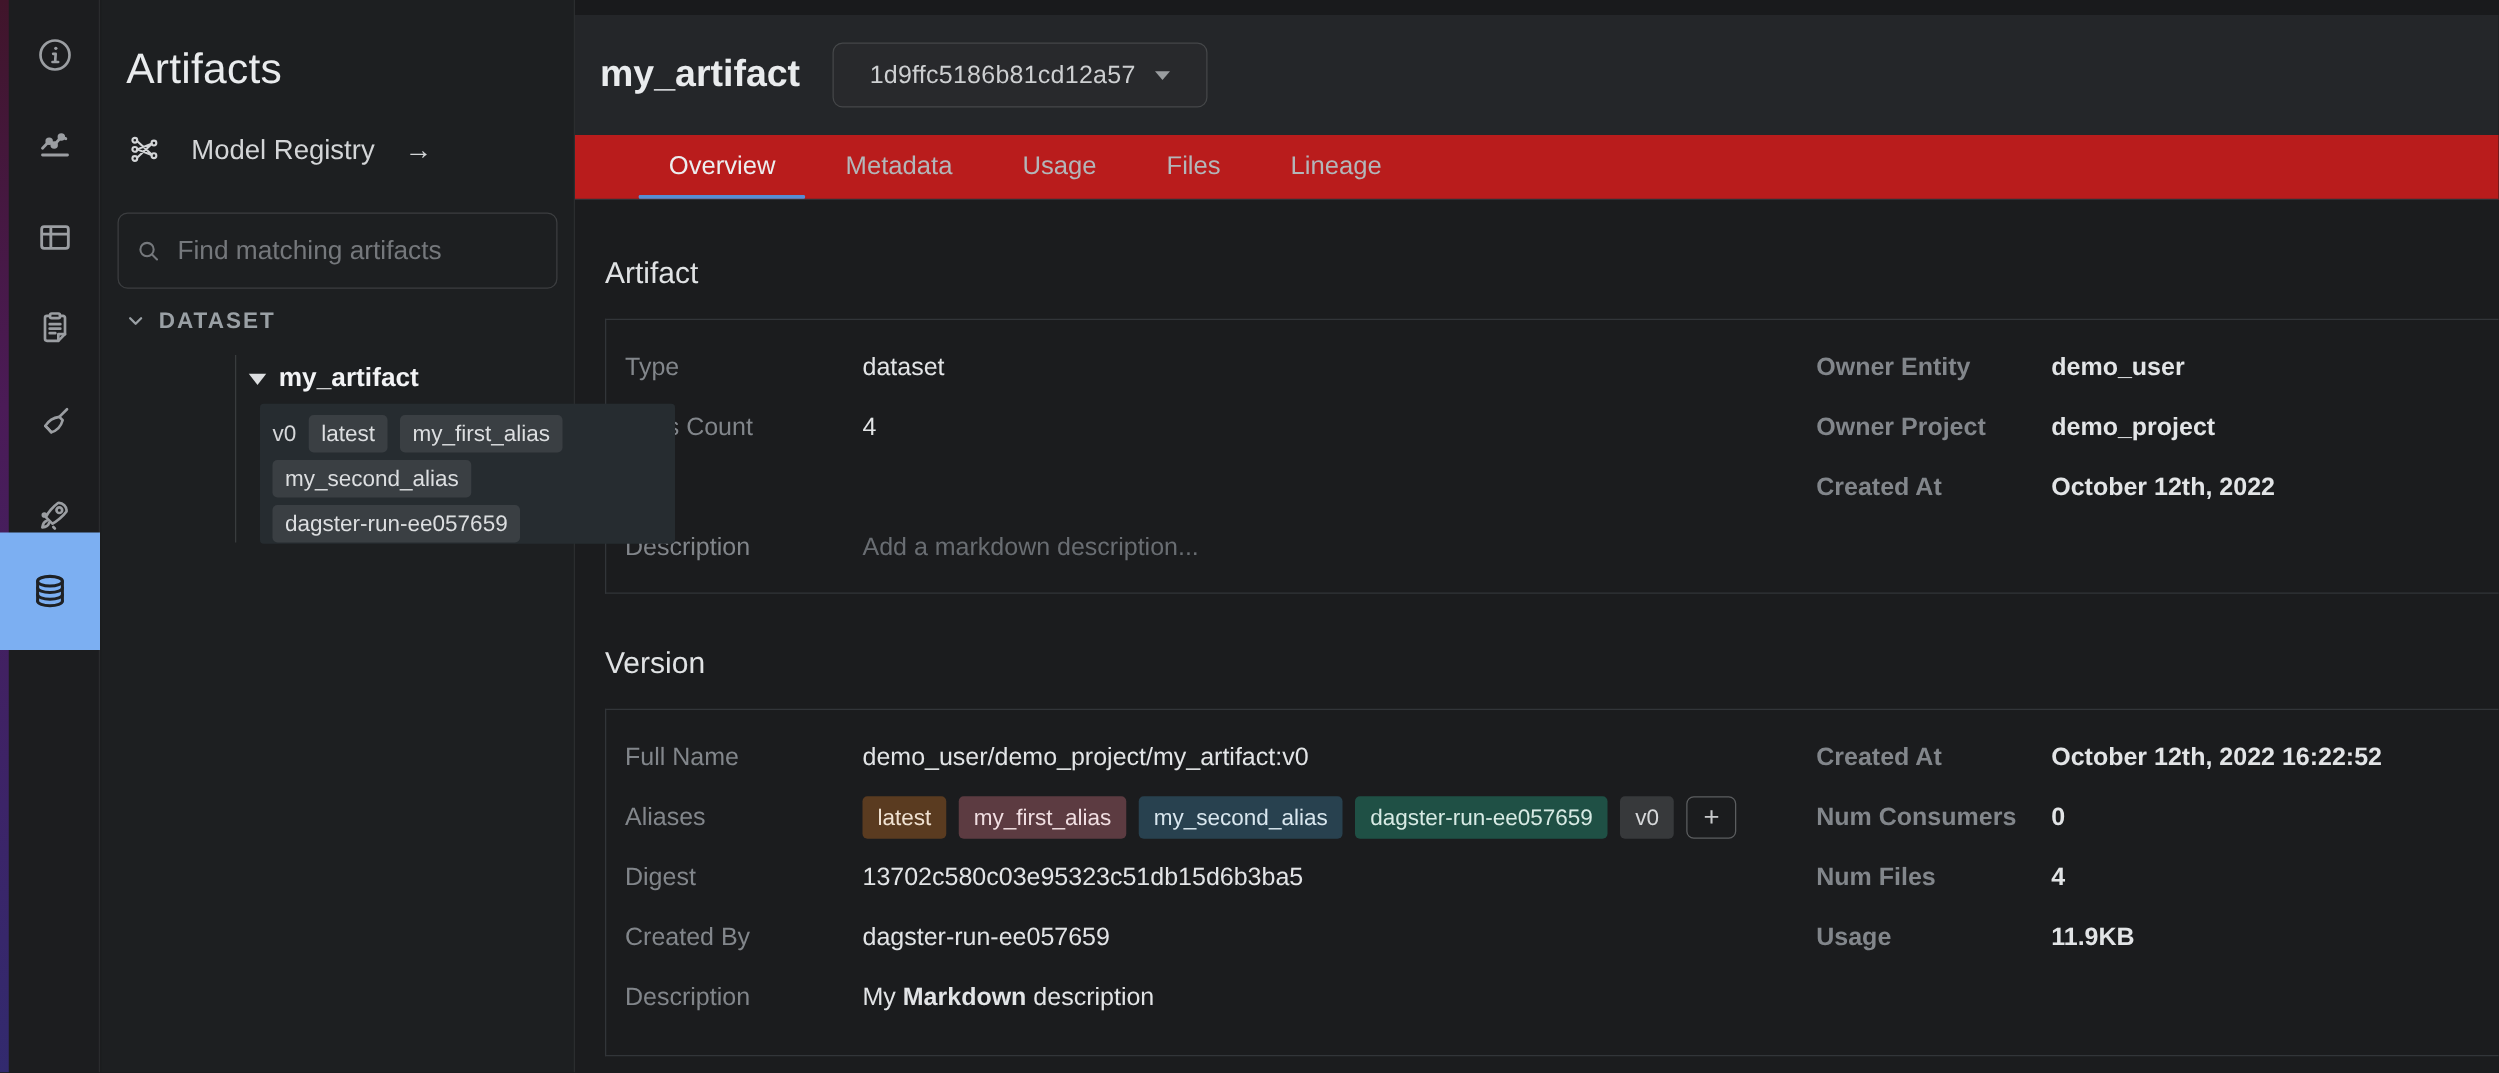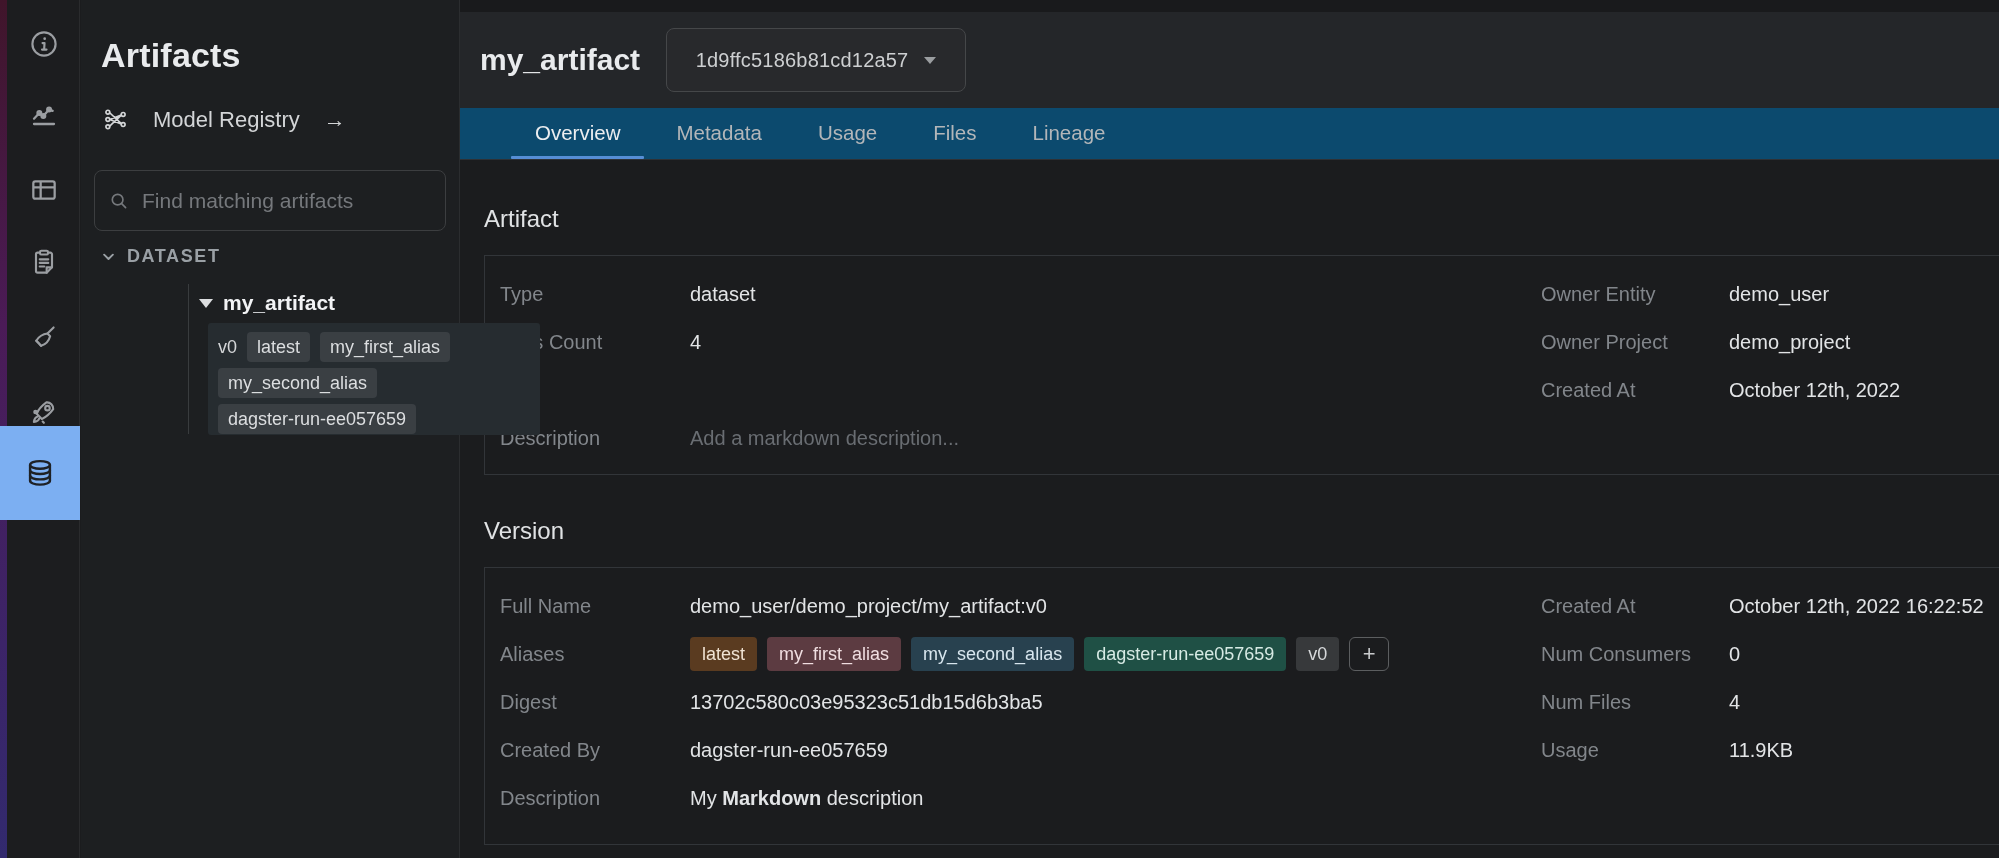--- a/index.html
+++ b/index.html
@@ -17,21 +17,21 @@
   .rail-gradient { position:absolute; left:0; top:0; width:7px; height:858px;
           background:linear-gradient(180deg,#40152a 0%,#4b1b57 38%,#3c2468 75%,#322a6e 100%); }
   .rail-item { position:absolute; left:7px; width:73px; height:64px;
           display:flex; align-items:center; justify-content:center;
           color:#9b9ea2; cursor:pointer; }
   .rail-item.selected { left:0; width:80px; height:94px; background:#7caff2; color:#1e2125; }
 
   
   .sidebar { position:absolute; left:81px; top:0; width:379px; height:858px;
           background:#1d1f21; border-right:1px solid #2b2d2f; z-index:3; }
-  .sb-title { position:absolute; left:20px; top:36px; font-size:34px; font-weight:700;
+  .sb-title { position:absolute; left:20px; top:36px; font-size:34px; font-weight:400;
           color:#e9ebed; letter-spacing:.2px; }
   .sb-registry { position:absolute; left:21px; top:106px; display:flex; align-items:center;
           gap:24px; color:#d3d5d7; font-size:22px; cursor:pointer; }
   .sb-registry .arrow { font-size:22px; }
   .sb-search { position:absolute; left:13px; top:170px; width:352px; height:61px;
           border:1px solid #3c3e40; border-radius:8px; display:flex; align-items:center;
           gap:12px; padding:0 13px; color:#75787c; }
   .sb-search input { flex:1; background:transparent; border:none; outline:none;
           color:#c9cbcd; font-size:21px; font-family:inherit; }
   .sb-search input::placeholder { color:#75787c; opacity:1; }
@@ -50,49 +50,49 @@
   .sb-version .vtext { font-size:18px; color:#d4d6d8; line-height:30px; }
   .sb-badge { background:#3a3f43; border-radius:4px; padding:0 10px; height:30px;
           line-height:30px; font-size:18px; color:#dcdee0; white-space:nowrap; }
 
   
   .main { position:absolute; left:460px; top:0; right:0; height:858px; }
   .window-strip { height:12px; background:#191a1c; }
   .main-header { height:96px; background:#242629; display:flex; align-items:center;
           padding-left:20px; }
   .page-title { font-size:30px; font-weight:700; color:#e9ebed; }
-  .version-dropdown { margin-left:26px; height:64px; min-width:300px; border:1px solid #454749;
+  .version-dropdown { margin-left:26px; height:52px; min-width:300px; border:1px solid #454749;
           border-radius:8px; background:#28292c; display:flex; align-items:center;
           justify-content:center; gap:16px; padding:0 24px; cursor:pointer; }
   .version-dropdown .vd-text { font-size:20px; color:#cdcfd1; letter-spacing:.2px; }
   .version-dropdown .caret { width:0; height:0; border-left:6px solid transparent;
           border-right:6px solid transparent; border-top:7px solid #9a9da0; }
 
-  .tabbar { height:52px; background:#0c4a6e; border-bottom:1px solid #2e3135;
+  .tabbar { height:52px; background:#b91c1c; border-bottom:1px solid #2e3135;
           display:flex; padding-left:51px; gap:8px; }
   .tab { padding:0 24px; line-height:50px; font-size:20.5px; color:#b3b6b9;
           position:relative; cursor:pointer; white-space:nowrap; }
   .tab.active { color:#eceef0; }
   .tab.active::after { content:""; position:absolute; left:0; right:0; bottom:0;
           height:3px; background:#568ed5; border-radius:1px; }
 
   .content { padding-left:24px; position:relative; }
   .section-heading { font-size:24px; color:#e0e2e4; font-weight:400; }
   .h-artifact { margin-top:45px; }
   .h-version  { margin-top:42px; }
 
   .panel { margin-top:22px; border:1px solid #323539; border-right:none;
           padding:14px 0 12px 0; position:relative; }
   .panel.version-panel { padding-bottom:22px; }
   .prow { height:48px; display:flex; align-items:center; padding-left:15px; }
   .prow .plabel { width:190px; flex:none; font-size:20px; color:#82868b; }
   .prow .pvalue { font-size:20px; color:#e2e4e6; }
   .prow .pvalue.placeholder { color:#696d72; cursor:text; }
   .prow.spacer { height:48px; }
-  .rightcol { position:absolute; left:1056px; top:14px; }
+  .rightcol { position:absolute; left:968px; top:14px;font-weight:bold; }
   .rightcol .prow { padding-left:0; }
   .rightcol .plabel { width:188px; }
   a.link, .link { color:#4c9df0; text-decoration:none; cursor:pointer; }
 
   .alias-row { display:flex; align-items:center; gap:10px; }
   .chip { height:34px; line-height:34px; border-radius:4px; padding:0 12px;
           font-size:18px; white-space:nowrap; }
   .chip-add { width:40px; height:34px; border:1px solid #5c5e60; border-radius:6px;
           background:transparent; color:#c8cacc; font-size:22px; line-height:32px;
           text-align:center; cursor:pointer; }

